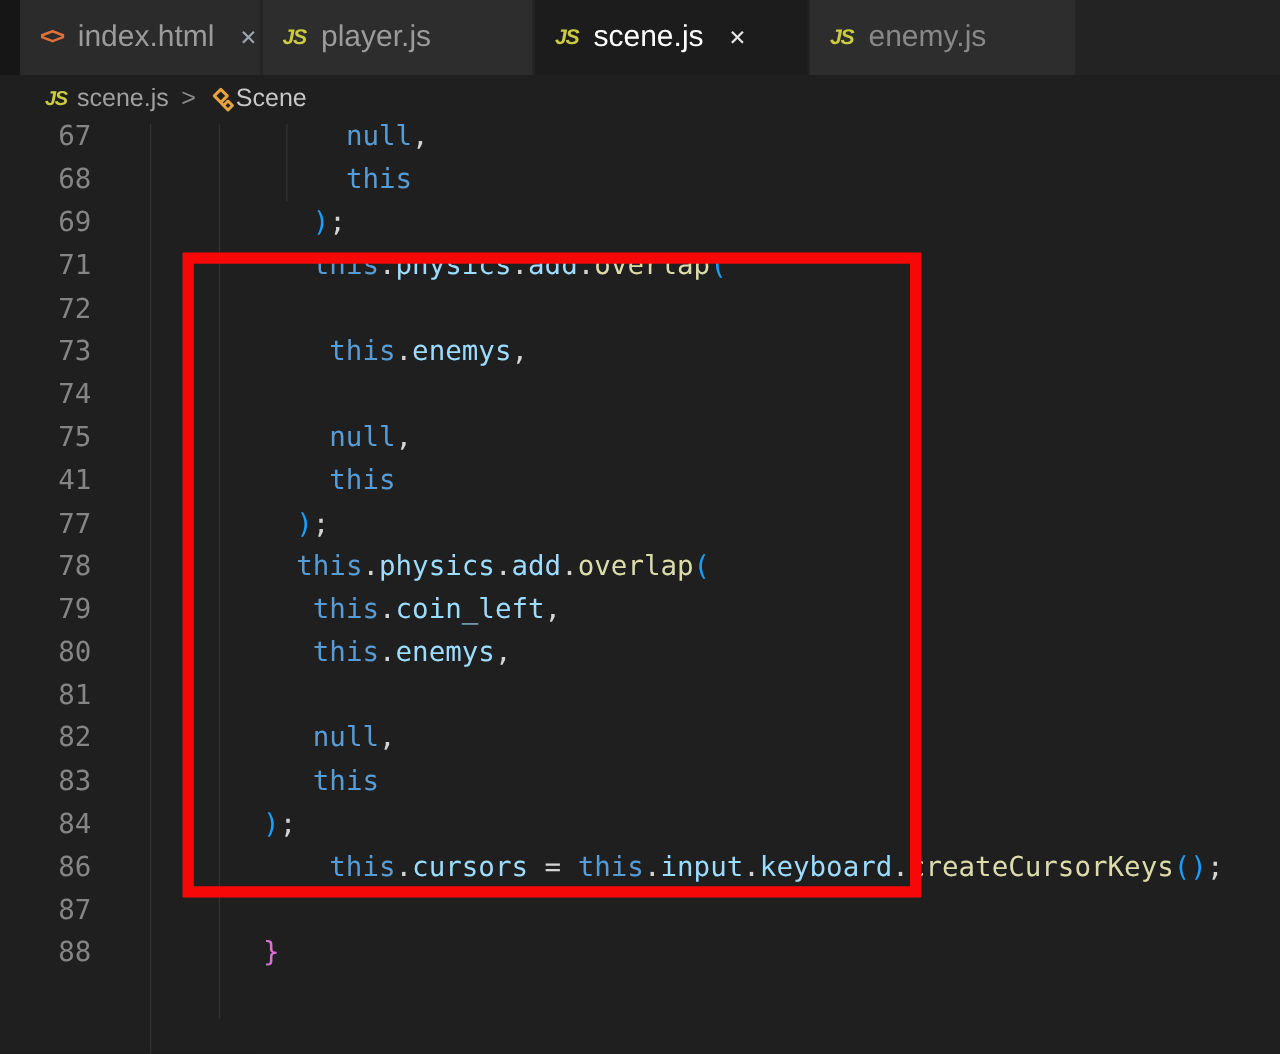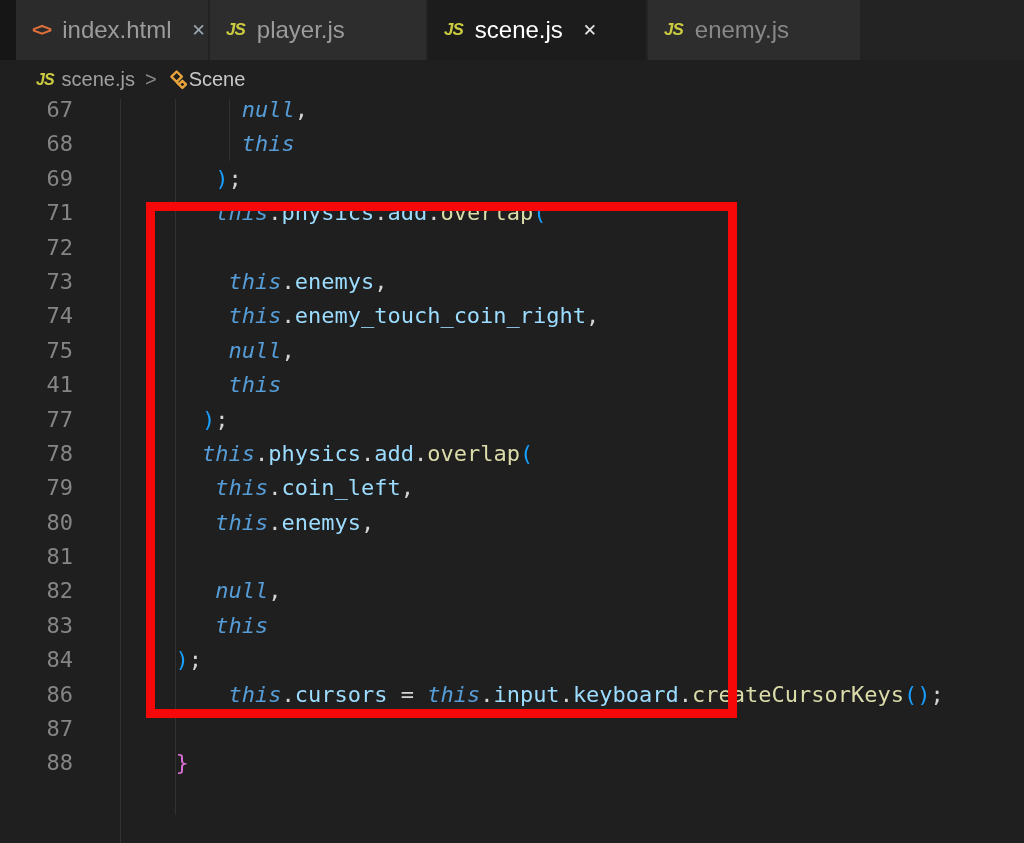--- a/index.html
+++ b/index.html
@@ -28,24 +28,24 @@
                      letter-spacing:-1px;margin-right:8px;}
   #breadcrumb .bc-file{font-size:20px;color:#a0a0a0;}
   #breadcrumb .bc-chev{font-size:20px;color:#8a8a8a;margin:0 10px;}
   #breadcrumb .bc-sym{font-size:20px;color:#c8c8c8;margin-left:0;}
 
   
   #editor{position:absolute;left:0;top:0;width:1024px;height:843px;z-index:1;}
   .guide{position:absolute;width:1px;background:#323233;}
   #code-lines{position:absolute;left:0;top:93px;width:1024px;
               font-family:"DejaVu Sans Mono","Liberation Mono",monospace;font-size:22px;}
-  .row{display:flex;height:34.4px;line-height:34.4px;}
+  .row{display:flex;height:34.4px;line-height:34.4px;gap:35px;}
   .ln{width:73px;text-align:right;color:#858585;flex:none;}
   .code{margin-left:23px;white-space:pre;color:#d4d4d4;}
-  .tok.kw{color:#569cd6;font-style:italic;}
+  .tok.kw{color:#569cd6;}
   .tok.prop{color:#9cdcfe;}
   .tok.fn{color:#dcdcaa;}
   .tok.pun{color:#d4d4d4;}
   .tok.par{color:#179fff;}
   .tok.brc{color:#da70d6;}
 
   
   #redbox{position:absolute;left:146px;top:202px;width:591px;height:516px;
           border:9px solid #f70808;box-sizing:border-box;z-index:10;pointer-events:none;}
 </style>
@@ -77,21 +77,20 @@
         </div>
         <div class="row">
           <div class="ln">72</div>
         </div>
         <div class="row">
           <div class="ln">73</div>
           <div class="code">          <span class="tok kw">this</span><span class="tok pun">.</span><span class="tok prop">enemys</span><span class="tok pun">,</span></div>
         </div>
         <div class="row">
           <div class="ln">74</div>
-          <div class="code">          <span class="tok kw">this</span><span class="tok pun">.</span><span class="tok prop">enemy_touch_coin_right</span><span class="tok pun">,</span></div>
         </div>
         <div class="row">
           <div class="ln">75</div>
           <div class="code">          <span class="tok kw">null</span><span class="tok pun">,</span></div>
         </div>
         <div class="row">
           <div class="ln">41</div>
           <div class="code">          <span class="tok kw">this</span></div>
         </div>
         <div class="row">

